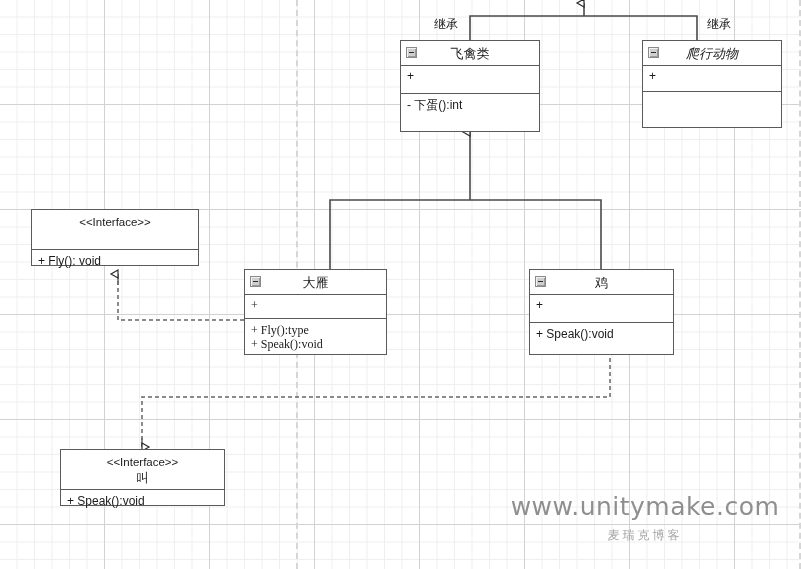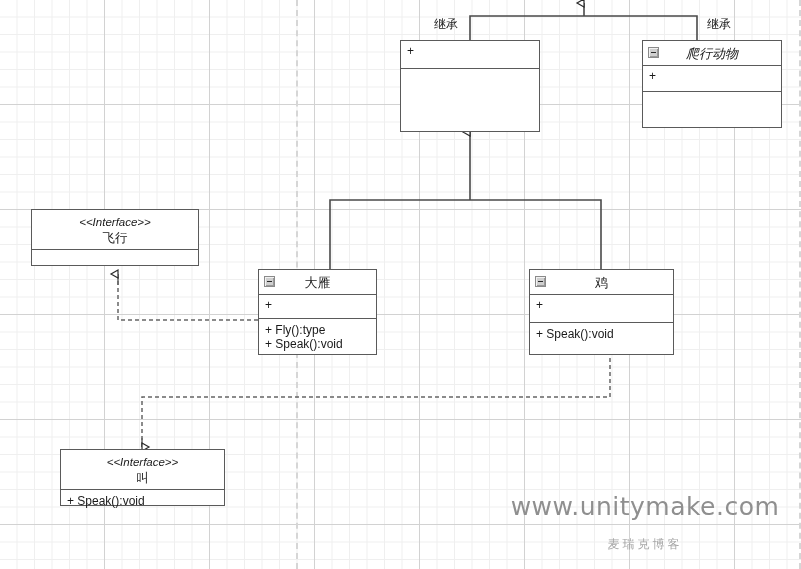--- a/index.html
+++ b/index.html
@@ -54,21 +54,20 @@
     white-space: nowrap;
   }
   .uml-title.iface {
     height: 40px;
     line-height: 16px;
     padding-top: 4px;
     font-size: 11.5px;
   }
   .iface-stereo {
     display: block;
-    font-style: italic;
     font-size: 11.5px;
   }
   .iface-name {
     display: block;
     font-size: 12.5px;
   }
   .collapse-icon {
     position: absolute;
     left: 5px;
     top: 6px;
@@ -131,21 +130,21 @@
   }
   .wm-url {
     font-size: 25px;
     letter-spacing: 0.5px;
     font-family: "DejaVu Sans", sans-serif;
     color: #8f8f8f;
   }
   .wm-sub {
     font-size: 12px;
     letter-spacing: 3px;
-    margin-top: 15px;
+    margin-top: 6px;
     color: #a6a6a6;
   }
 </style>
 </head>
 <body>
 
 <div id="canvas">
 
   <div class="pagebreak" style="left:296px;"></div>
   <div class="pagebreak" style="left:799px;"></div>
@@ -183,43 +182,52 @@
     </g>
     <g stroke="#666666" stroke-width="1.5" fill="none">
       <line x1="142" y1="438" x2="142" y2="447" marker-end="url(#hollowtri-dash)"></line>
     </g>
   </svg>
 
   <div class="edge-label" style="left:434px; top:16px;">继承</div>
   <div class="edge-label" style="left:707px; top:16px;">继承</div>
 
   <div class="uml-box" style="left:400px; top:40px; width:140px; height:92px;">
+    <div class="uml-title">
+      <span class="collapse-icon"></span>
+      <span>飞禽类</span>
+    </div>
     <div class="uml-attrs" style="height:28px;">
       <div>+</div>
+    </div>
+    <div class="uml-ops">
+      <div>- 下蛋():int</div>
     </div>
   </div>
 
   <div class="uml-box" style="left:642px; top:40px; width:140px; height:88px;">
     <div class="uml-title" style="font-style:italic;">
       <span class="collapse-icon"></span>
       <span>爬行动物</span>
     </div>
     <div class="uml-attrs" style="height:26px;">
       <div>+</div>
     </div>
   </div>
 
   <div class="uml-box" style="left:31px; top:209px; width:168px; height:57px;">
     <div class="uml-title iface">
       <span class="iface-stereo">&lt;&lt;Interface&gt;&gt;</span>
-      <span class="iface-name">飞行</span>
-    </div>
-  </div>
-
-  <div class="uml-box" style="left:258px; top:269px; width:119px; height:86px;">
+    </div>
+    <div class="uml-ops">
+      <div>+ Fly(): void</div>
+    </div>
+  </div>
+
+  <div class="uml-box" style="left:244px; top:269px; width:143px; height:86px;font-family:Liberation Serif, serif;">
     <div class="uml-title">
       <span class="collapse-icon"></span>
       <span>大雁</span>
     </div>
     <div class="uml-attrs" style="height:24px;">
       <div>+</div>
     </div>
     <div class="uml-ops">
       <div>+ Fly():type</div>
       <div>+ Speak():void</div>

